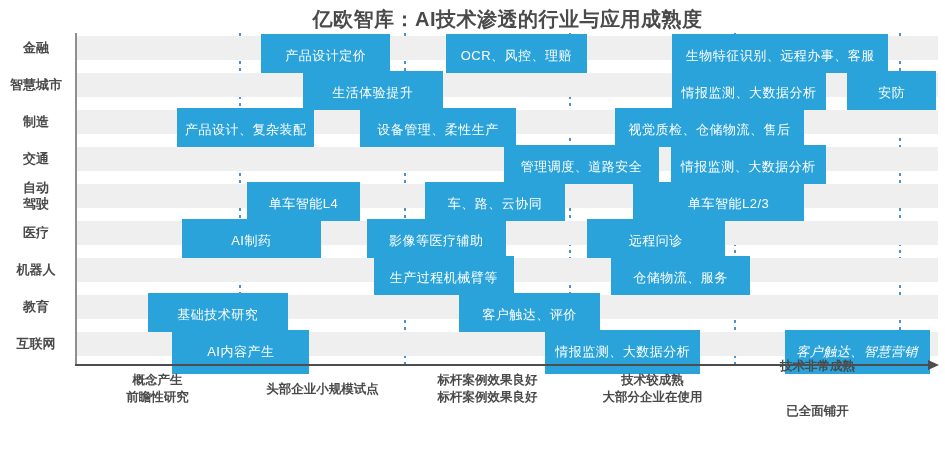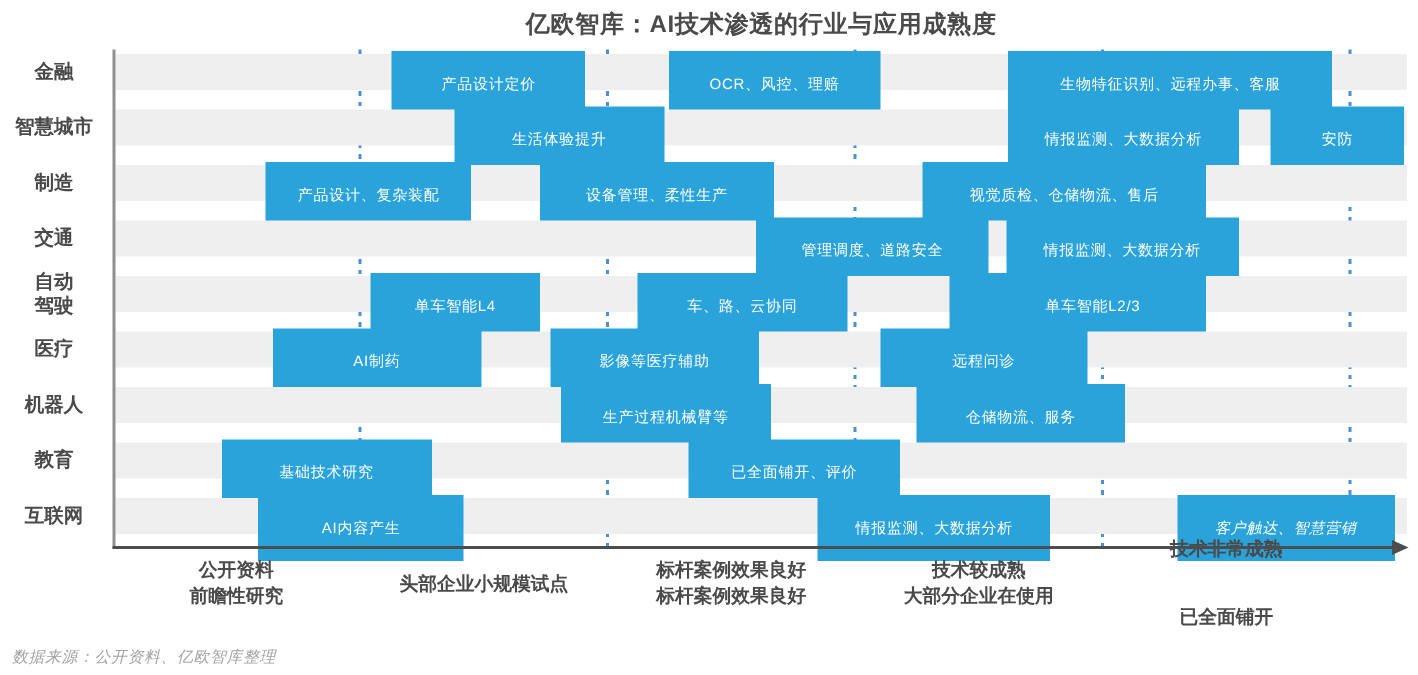--- a/index.html
+++ b/index.html
@@ -2,36 +2,36 @@
 <html style="--bar: #29a3da; --band: #efefef; --gridline: #4a90d2; --axis_gray: #8f8f8f; --axis_dark: #4d4d4d; --text_dark: #4a4a4a; --text_light: #a3a3a3;"><head>
 <meta charset="utf-8">
 <style>
   html,body{margin:0;padding:0;background:#fff;}
   #canvas{
     position:relative;width:945px;height:450px;background:#fff;overflow:hidden;
     font-family:"Liberation Sans","DejaVu Sans",sans-serif;
   }
   .title{
     position:absolute;left:75px;width:865px;top:6px;text-align:center;
-    font-size:16px;font-weight:bold;color:var(--text_dark);letter-spacing:.5px;
+    font-size:20px;font-weight:bold;color:var(--text_dark);letter-spacing:.5px;
   }
   .industry-label{
     position:absolute;left:0;width:72px;text-align:center;
     font-size:13px;font-weight:bold;color:var(--text_dark);line-height:1.25;
     transform:translateY(-50%);
   }
   .row-band{position:absolute;height:24px;background:var(--band);}
   .gridline{
     position:absolute;top:33px;height:332px;width:2px;
     background:repeating-linear-gradient(to bottom,var(--gridline) 0 3px,transparent 3px 7px);
   }
   .bar{
     position:absolute;height:44px;background:var(--bar);color:#fff;
     display:flex;align-items:center;justify-content:center;
-    font-size:10px;white-space:nowrap;overflow:hidden;letter-spacing:.5px;
+    font-size:13px;white-space:nowrap;overflow:hidden;letter-spacing:.5px;
   }
   .y-axis{position:absolute;left:75px;top:33px;width:2px;height:332px;background:var(--axis_gray);}
   .x-axis{position:absolute;left:75px;top:364px;width:856px;height:2px;background:var(--axis_dark);}
   .x-arrow{
     position:absolute;left:928px;top:359.5px;width:0;height:0;
     border-left:11px solid var(--axis_dark);
     border-top:5.5px solid transparent;border-bottom:5.5px solid transparent;
   }
   .stage-label{
     position:absolute;top:371px;height:36px;width:165px;
@@ -101,30 +101,30 @@
       <div class="industry-label" style="top: 270px;">
         <div>机器人</div>
       </div>
       <div class="bar" style="left: 373.65px; width: 140.25px; top: 256px;">生产过程机械臂等</div>
       <div class="bar" style="left: 611.25px; width: 138.6px; top: 256px;">仓储物流、服务</div>
       <div class="row-band" style="left: 77px; top: 295px; width: 861px;"></div>
       <div class="industry-label" style="top: 307px;">
         <div>教育</div>
       </div>
       <div class="bar" style="left: 147.6px; width: 140.25px; top: 293px;">基础技术研究</div>
-      <div class="bar" style="left: 459.45px; width: 140.25px; top: 293px;">已全面铺开、评价</div>
+      <div class="bar" style="left: 459.45px; width: 140.25px; top: 293px;">客户触达、评价</div>
       <div class="row-band" style="left: 77px; top: 332px; width: 861px;"></div>
       <div class="industry-label" style="top: 344px;">
         <div>互联网</div>
       </div>
       <div class="bar" style="left: 172.35px; width: 136.95px; top: 330px;">AI内容产生</div>
       <div class="bar" style="left: 545.25px; width: 155.1px; top: 330px;">情报监测、大数据分析</div>
       <div class="bar" style="left: 784.5px; width: 145.2px; top: 330px; font-style: italic;">客户触达、智慧营销</div>
       <div class="stage-label" style="left: 75px;">
-        <div>公开资料</div>
+        <div>概念产生</div>
         <div>前瞻性研究</div>
       </div>
       <div class="stage-label" style="left: 240px;">
         <div>头部企业小规模试点</div>
       </div>
       <div class="stage-label" style="left: 405px;">
         <div>标杆案例效果良好</div>
         <div>标杆案例效果良好</div>
       </div>
       <div class="stage-label" style="left: 570px;">
@@ -132,14 +132,13 @@
         <div>大部分企业在使用</div>
       </div>
       <div class="stage-label" style="left: 735px; gap: 28px;">
         <div>技术非常成熟</div>
         <div>已全面铺开</div>
       </div>
     </div>
   <div class="y-axis"></div>
   <div class="x-axis"></div>
   <div class="x-arrow"></div>
-  <div class="source-note">数据来源：公开资料、亿欧智库整理</div>
 </div>
 
 </body></html>

